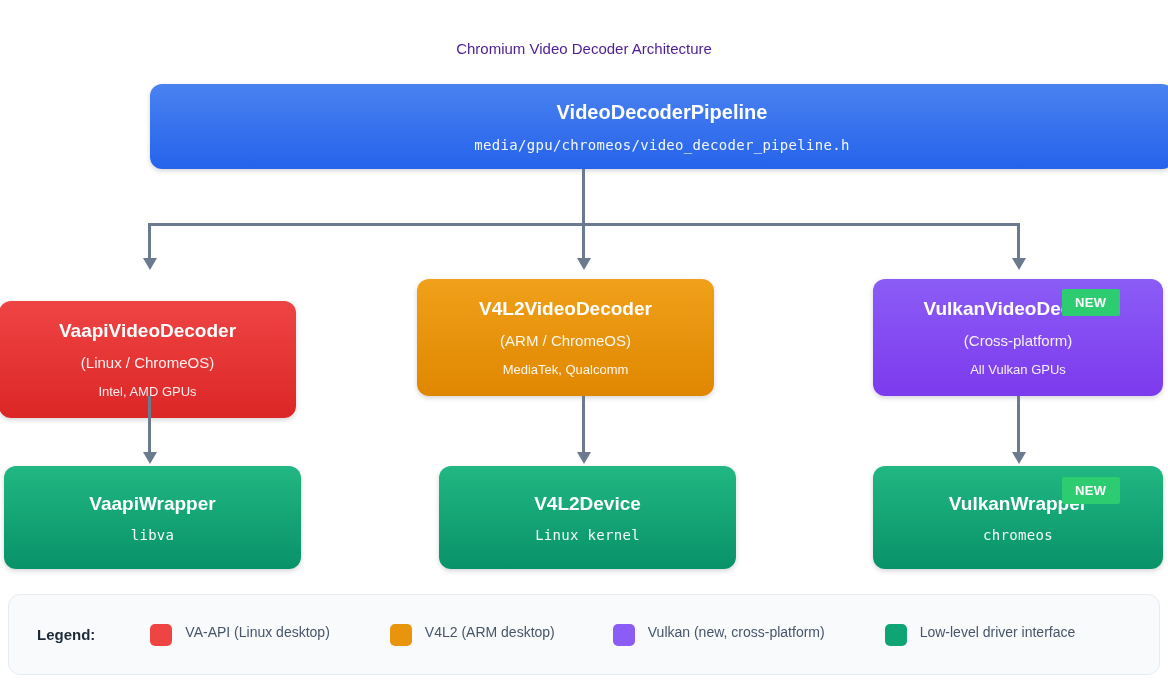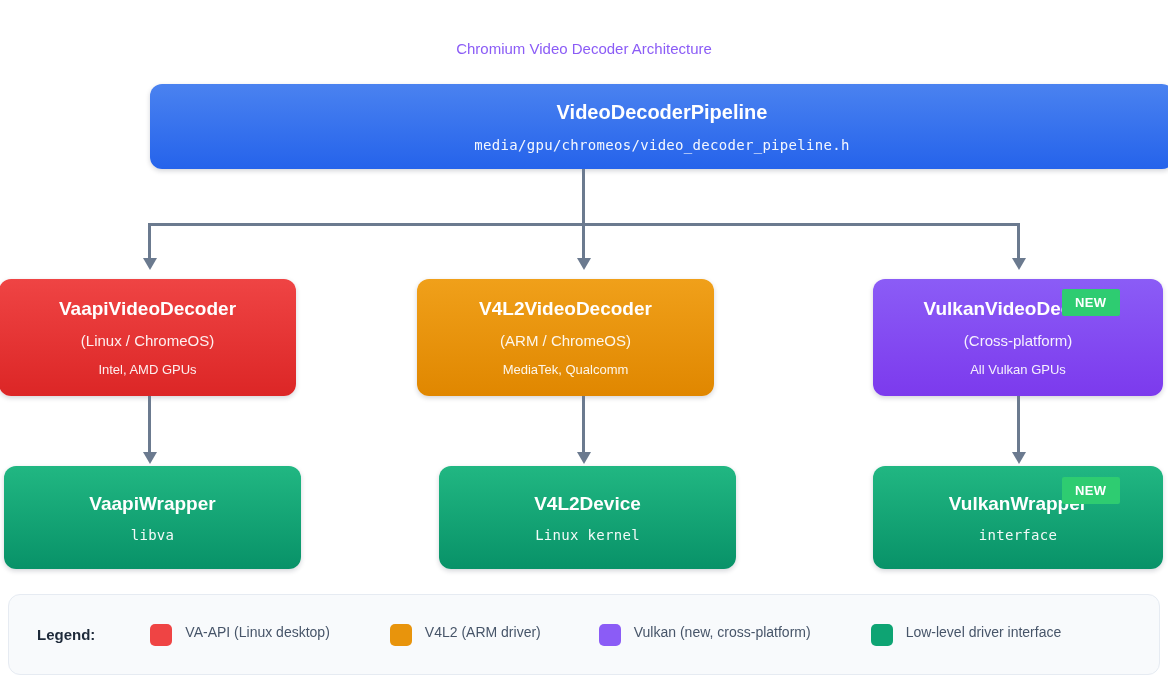--- a/index.html
+++ b/index.html
@@ -15,21 +15,21 @@
   
   .title {
     position: absolute; left: 0; top: 2px; width: 1168px;
     text-align: center;
     font-size: 27px; font-weight: bold; color: #1e2a3a;
     letter-spacing: -0.2px;
   }
   .subtitle {
     position: absolute; left: 0; top: 40px; width: 1168px;
     text-align: center;
-    font-size: 15px; color: #8b5cf6;
+    font-size: 15px; color: #4c1d95;
   }
 
   
   .node {
     position: absolute;
     border-radius: 12px;
     color: #ffffff;
     text-align: center;
     display: flex;
     flex-direction: column;
@@ -57,20 +57,21 @@
     left: 150px; top: 84px; width: 1024px; height: 85px;
     background: linear-gradient(180deg, #4a82f0 0%, #2563eb 100%);
   }
   #pipeline .n-title { font-size: 20px; }
 
   
   .decoder { top: 279px; width: 297px; height: 117px; }
   #dec-vaapi {
     left: -1px;
     background: linear-gradient(180deg, #ef4444 0%, #dc2626 100%);
+    margin-top: 22px;
   }
   #dec-v4l2 {
     left: 417px;
     background: linear-gradient(180deg, #f0a01a 0%, #e08700 100%);
   }
   #dec-vulkan {
     left: 873px; width: 290px;
     background: linear-gradient(180deg, #8b5cf6 0%, #7c3aed 100%);
   }
 
@@ -211,36 +212,36 @@
     <div class="n-mono">libva</div>
   </div>
 
   <div class="node wrapper" id="wrap-v4l2">
     <div class="n-title">V4L2Device</div>
     <div class="n-mono">Linux kernel</div>
   </div>
 
   <div class="node wrapper" id="wrap-vulkan">
     <div class="n-title">VulkanWrapper</div>
-    <div class="n-mono">interface</div>
+    <div class="n-mono">chromeos</div>
   </div>
 
   <div class="badge" id="badge-vulkan-wrapper">NEW</div>
 
   <div id="legend">
     <div class="legend-label">Legend:</div>
 
     <div class="legend-item" id="li-0">
       <div class="sw" style="background: rgb(239, 68, 68);"></div>
       <div class="lbl">VA-API (Linux desktop)</div>
     </div>
 
     <div class="legend-item" id="li-1">
       <div class="sw" style="background: rgb(232, 148, 12);"></div>
-      <div class="lbl">V4L2 (ARM driver)</div>
+      <div class="lbl">V4L2 (ARM desktop)</div>
     </div>
 
     <div class="legend-item" id="li-2">
       <div class="sw" style="background: rgb(139, 92, 246);"></div>
       <div class="lbl">Vulkan (new, cross-platform)</div>
     </div>
 
     <div class="legend-item" id="li-3">
       <div class="sw" style="background: rgb(14, 164, 115);"></div>
       <div class="lbl">Low-level driver interface</div>

